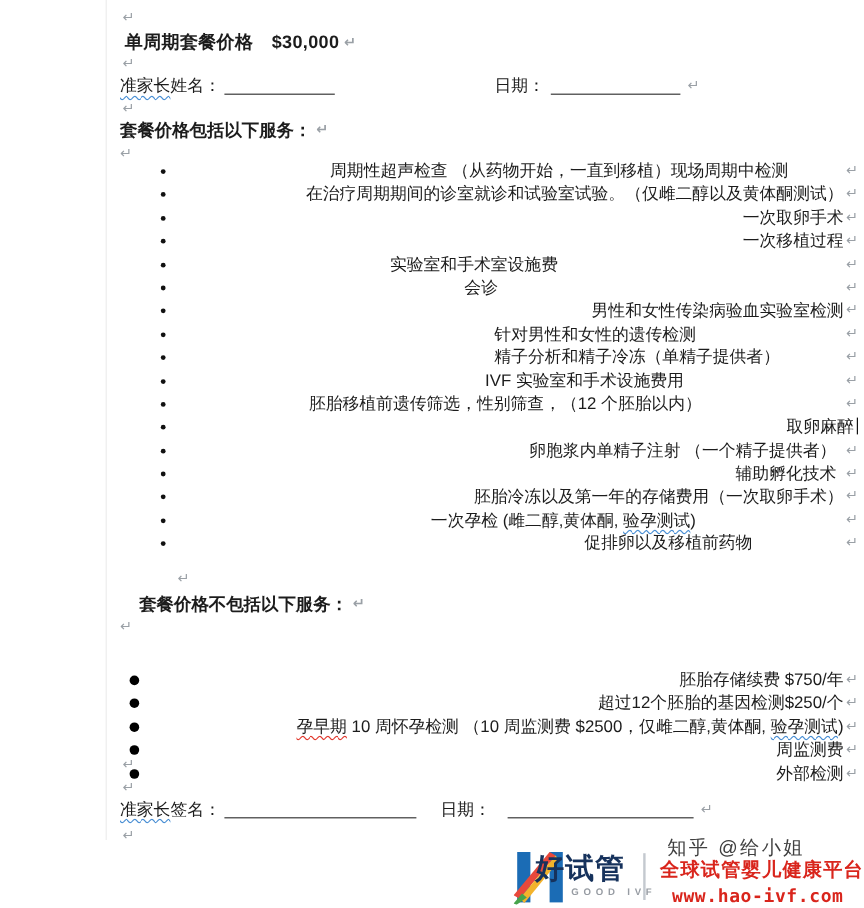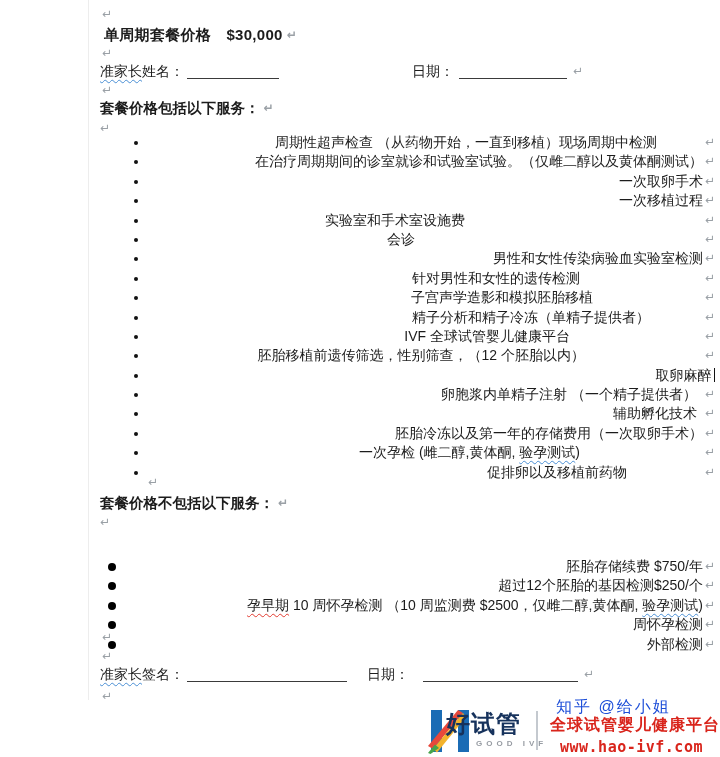--- a/index.html
+++ b/index.html
@@ -19,21 +19,21 @@
   .row{position:relative;height:19.4px;line-height:19.4px;padding-left:50px;white-space:nowrap;}
   .dot{position:absolute;left:34px;top:8px;width:4px;height:4px;background:#111;border-radius:50%;}
   .bigdot{position:absolute;left:8px;top:6px;width:8px;height:8px;background:#000;border-radius:50%;}
   .caret{display:inline-block;width:1.5px;height:14px;background:#111;vertical-align:-2px;margin-left:2px;}
   .boundary{position:absolute;left:88px;top:0;width:1px;height:700px;background:#ededed;}
   .brand-name{font-weight:bold;color:#16325c;font-size:24px;letter-spacing:1px;}
   .brand-sub{color:#979ca3;font-size:8px;letter-spacing:4px;font-weight:bold;}
   .divider{position:absolute;width:2px;height:39px;background:#c4c9cf;}
   .tagline{color:#d9251c;font-size:16px;font-weight:bold;font-family:"DejaVu Serif","Liberation Serif",serif;letter-spacing:1px;}
   .website{color:#d9251c;font-size:15px;font-weight:bold;font-family:"DejaVu Sans Mono","Liberation Mono",monospace;letter-spacing:0.5px;}
-  .watermark{color:#1d4ed8;font-size:16px;letter-spacing:2px;}
+  .watermark{color:#404040;font-size:16px;letter-spacing:2px;}
 </style>
 </head>
 <body>
 
 <div class="page">
   <div class="boundary"></div>
 
   <div class="abs" style="left:102px;top:6px"><span class="mark">↵</span></div>
 
   <div class="abs b t15" style="left:104px;top:26px">
@@ -56,44 +56,43 @@
 
   <div class="list" style="top:133px">
     <div class="row"><span class="dot"></span><span class="wavy-red"></span><span>周期性超声检查 （从药物开始，一直到移植）现场周期中检测</span><span class="wavy-blue"></span><span></span><span class="sp" style="width:48px"></span><span class="mark">↵</span></div>
     <div class="row"><span class="dot"></span><span class="wavy-red"></span><span>在治疗周期期间的诊室就诊和试验室试验。（仅雌二醇以及黄体酮测试）</span><span class="wavy-blue"></span><span></span><span class="sp" style="width:2px"></span><span class="mark">↵</span></div>
     <div class="row"><span class="dot"></span><span class="wavy-red"></span><span>一次取卵手术</span><span class="wavy-blue"></span><span></span><span class="sp" style="width:2px"></span><span class="mark">↵</span></div>
     <div class="row"><span class="dot"></span><span class="wavy-red"></span><span>一次移植过程</span><span class="wavy-blue"></span><span></span><span class="sp" style="width:2px"></span><span class="mark">↵</span></div>
     <div class="row"><span class="dot"></span><span class="wavy-red"></span><span>实验室和手术室设施费</span><span class="wavy-blue"></span><span></span><span class="sp" style="width:240px"></span><span class="mark">↵</span></div>
     <div class="row"><span class="dot"></span><span class="wavy-red"></span><span>会诊</span><span class="wavy-blue"></span><span></span><span class="sp" style="width:290px"></span><span class="mark">↵</span></div>
     <div class="row"><span class="dot"></span><span class="wavy-red"></span><span>男性和女性传染病验血实验室检测</span><span class="wavy-blue"></span><span></span><span class="sp" style="width:2px"></span><span class="mark">↵</span></div>
     <div class="row"><span class="dot"></span><span class="wavy-red"></span><span>针对男性和女性的遗传检测</span><span class="wavy-blue"></span><span></span><span class="sp" style="width:125px"></span><span class="mark">↵</span></div>
-    <div class="row"><span class="dot"></span><span class="wavy-red"></span><span>子宫声学造影和模拟胚胎移植</span><span class="wavy-blue"></span><span></span><span class="sp" style="width:112px"></span><span class="mark">↵</span></div>
     <div class="row"><span class="dot"></span><span class="wavy-red"></span><span>精子分析和精子冷冻（单精子提供者）</span><span class="wavy-blue"></span><span></span><span class="sp" style="width:55px"></span><span class="mark">↵</span></div>
-    <div class="row"><span class="dot"></span><span class="wavy-red"></span><span>IVF 全球试管婴儿健康平台</span><span class="wavy-blue"></span><span></span><span class="sp" style="width:135px"></span><span class="mark">↵</span></div>
+    <div class="row"><span class="dot"></span><span class="wavy-red"></span><span>IVF 实验室和手术设施费用</span><span class="wavy-blue"></span><span></span><span class="sp" style="width:135px"></span><span class="mark">↵</span></div>
     <div class="row"><span class="dot"></span><span class="wavy-red"></span><span>胚胎移植前遗传筛选，性别筛查，（12 个胚胎以内）</span><span class="wavy-blue"></span><span></span><span class="sp" style="width:120px"></span><span class="mark">↵</span></div>
     <div class="row"><span class="dot"></span><span class="wavy-red"></span><span>取卵麻醉</span><span class="wavy-blue"></span><span></span><span class="caret"></span></div>
     <div class="row"><span class="dot"></span><span class="wavy-red"></span><span>卵胞浆内单精子注射 （一个精子提供者）</span><span class="wavy-blue"></span><span></span><span class="sp" style="width:8px"></span><span class="mark">↵</span></div>
     <div class="row"><span class="dot"></span><span class="wavy-red"></span><span>辅助孵化技术</span><span class="wavy-blue"></span><span></span><span class="sp" style="width:8px"></span><span class="mark">↵</span></div>
     <div class="row"><span class="dot"></span><span class="wavy-red"></span><span>胚胎冷冻以及第一年的存储费用（一次取卵手术）</span><span class="wavy-blue"></span><span></span><span class="sp" style="width:2px"></span><span class="mark">↵</span></div>
     <div class="row"><span class="dot"></span><span class="wavy-red"></span><span>一次孕检 (雌二醇,黄体酮, </span><span class="wavy-blue">验孕测试</span><span>)</span><span class="sp" style="width:125px"></span><span class="mark">↵</span></div>
     <div class="row"><span class="dot"></span><span class="wavy-red"></span><span>促排卵以及移植前药物</span><span class="wavy-blue"></span><span></span><span class="sp" style="width:78px"></span><span class="mark">↵</span></div>
   </div>
 
   <div class="abs" style="left:148px;top:474px"><span class="mark">↵</span></div>
 
-  <div class="abs b" style="left:100px;top:494px;font-size:14.5px">
+  <div class="abs b" style="left:116px;top:494px;font-size:14.5px">
     <span>套餐价格不包括以下服务：</span><span class="sp" style="width:4px"></span><span class="mark">↵</span>
   </div>
   <div class="abs" style="left:100px;top:514px"><span class="mark">↵</span></div>
 
   <div class="list" style="top:557px">
     <div class="row"><span class="bigdot"></span><span class="wavy-red"></span><span>胚胎存储续费 $750/年</span><span class="wavy-blue"></span><span></span><span class="sp" style="width:2px"></span><span class="mark">↵</span></div>
     <div class="row"><span class="bigdot"></span><span class="wavy-red"></span><span>超过12个胚胎的基因检测$250/个</span><span class="wavy-blue"></span><span></span><span class="sp" style="width:2px"></span><span class="mark">↵</span></div>
     <div class="row"><span class="bigdot"></span><span class="wavy-red">孕早期</span><span> 10 周怀孕检测 （10 周监测费 $2500，仅雌二醇,黄体酮, </span><span class="wavy-blue">验孕测试</span><span>)</span><span class="sp" style="width:2px"></span><span class="mark">↵</span></div>
-    <div class="row"><span class="bigdot"></span><span class="wavy-red"></span><span>周怀孕检测</span><span class="wavy-blue"></span><span></span><span class="sp" style="width:2px"></span><span class="mark">↵</span></div>
+    <div class="row"><span class="bigdot"></span><span class="wavy-red"></span><span>周监测费</span><span class="wavy-blue"></span><span></span><span class="sp" style="width:2px"></span><span class="mark">↵</span></div>
     <div class="row"><span class="bigdot"></span><span class="wavy-red"></span><span>外部检测</span><span class="wavy-blue"></span><span></span><span class="sp" style="width:2px"></span><span class="mark">↵</span></div>
   </div>
 
   <div class="abs" style="left:102px;top:629px"><span class="mark">↵</span></div>
   <div class="abs" style="left:102px;top:648px"><span class="mark">↵</span></div>
 
   <div class="abs" style="left:100px;top:666px">
     <span class="wavy-blue">准家长</span><span>签名：</span><span class="blank" style="width:160px;margin-left:3px"></span>
   </div>
   <div class="abs" style="left:367px;top:666px">

